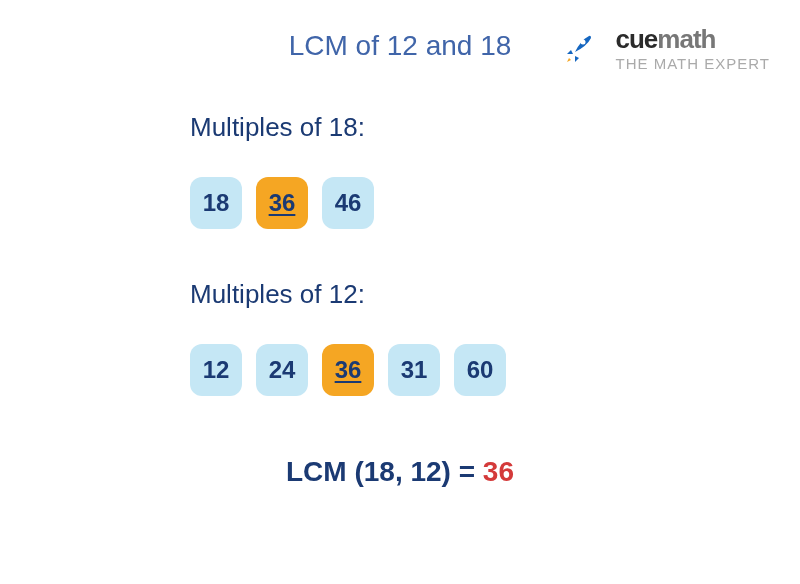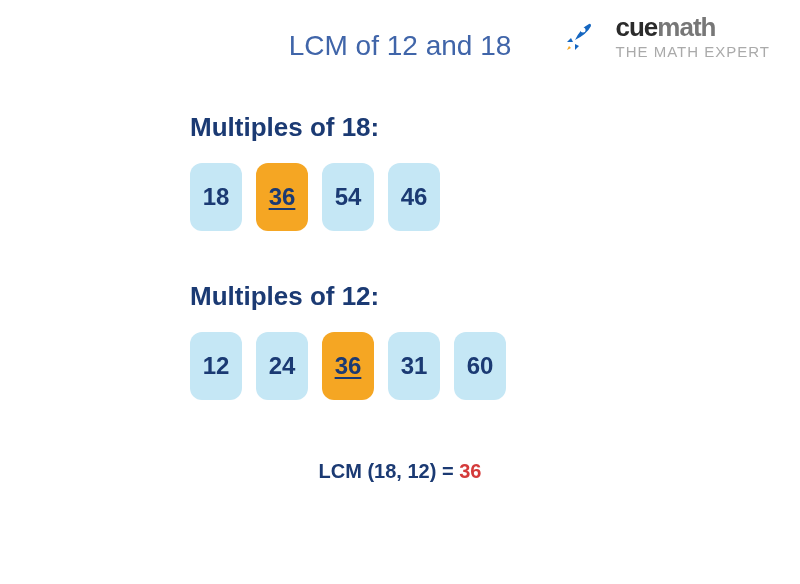--- a/index.html
+++ b/index.html
@@ -12,21 +12,21 @@
   padding: 30px 40px;
 }
 .title {
   color: #4065a9;
   font-size: 28px;
   font-weight: normal;
   text-align: center;
 }
 .logo {
   position: absolute;
-  top: 12px;
+  top: 24px;
   right: 30px;
   display: flex;
   align-items: center;
   gap: 19px;
 }
 .logo-text {
   display: flex;
   flex-direction: column;
 }
 .logo-main {
@@ -43,48 +43,49 @@
   color: #aaa;
   letter-spacing: 1px;
 }
 .section {
   margin-left: 150px;
   margin-top: 50px;
 }
 .section-label {
   color: #1b3a73;
   font-size: 26px;
-  font-weight: bold;
+  font-weight: normal;
   margin-bottom: 20px;
 }
 .tiles {
   display: flex;
   gap: 14px;
 }
 .tile {
   width: 52px;
-  height: 68px;
+  height: 52px;
   background: #c5e7f5;
   border-radius: 12px;
   display: flex;
   align-items: center;
   justify-content: center;
   color: #1b3a73;
   font-size: 24px;
   font-weight: bold;
+  margin-top: 14px;
 }
 .tile.hl {
   background: #f5a623;
   text-decoration: underline;
   text-underline-offset: 3px;
 }
 .result {
   text-align: center;
   margin-top: 60px;
-  font-size: 20px;
+  font-size: 28px;
   font-weight: bold;
 }
 .result-label { color: #1b3a73; }
 .result-value { color: #d43a3a; }
 </style>
 </head>
 <body>
 
 <div class="title">LCM of 12 and 18</div>
 
@@ -102,21 +103,20 @@
     </div>
     <div class="logo-sub">THE MATH EXPERT</div>
   </div>
 </div>
 
 <div class="section">
   <div class="section-label">Multiples of 18:</div>
   <div class="tiles" id="tiles18">
       <div class="tile">18</div>
       <div class="tile hl">36</div>
-      <div class="tile">54</div>
       <div class="tile">46</div>
     </div>
 </div>
 
 <div class="section">
   <div class="section-label">Multiples of 12:</div>
   <div class="tiles" id="tiles12">
       <div class="tile">12</div>
       <div class="tile">24</div>
       <div class="tile hl">36</div>

